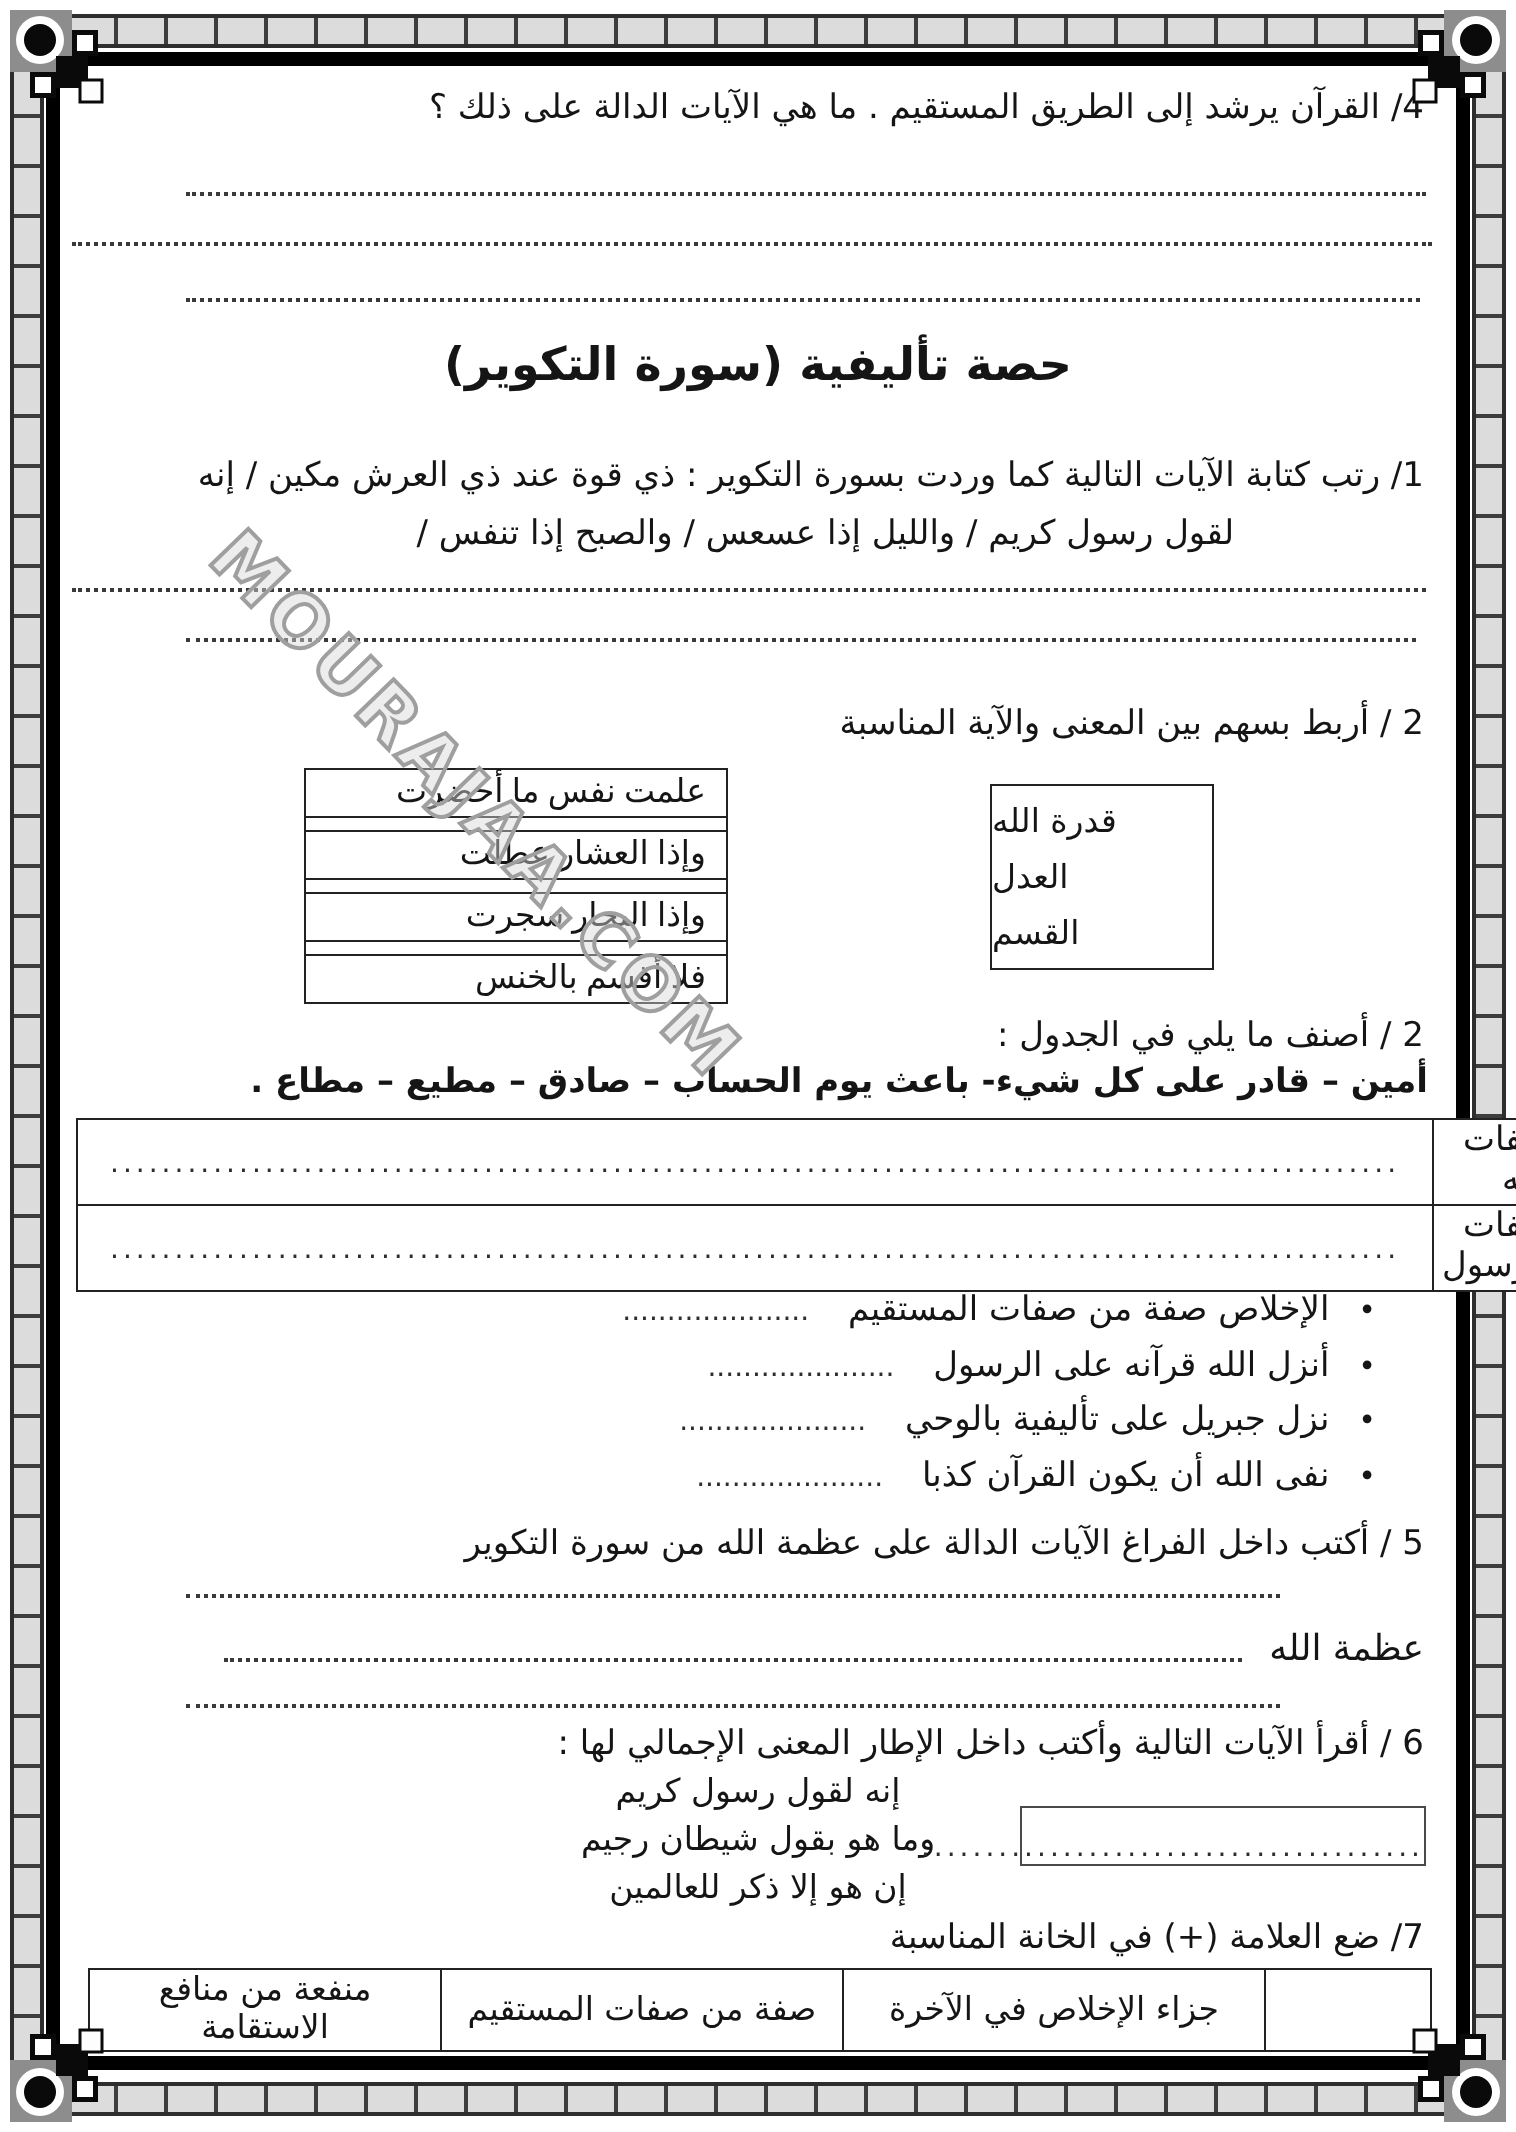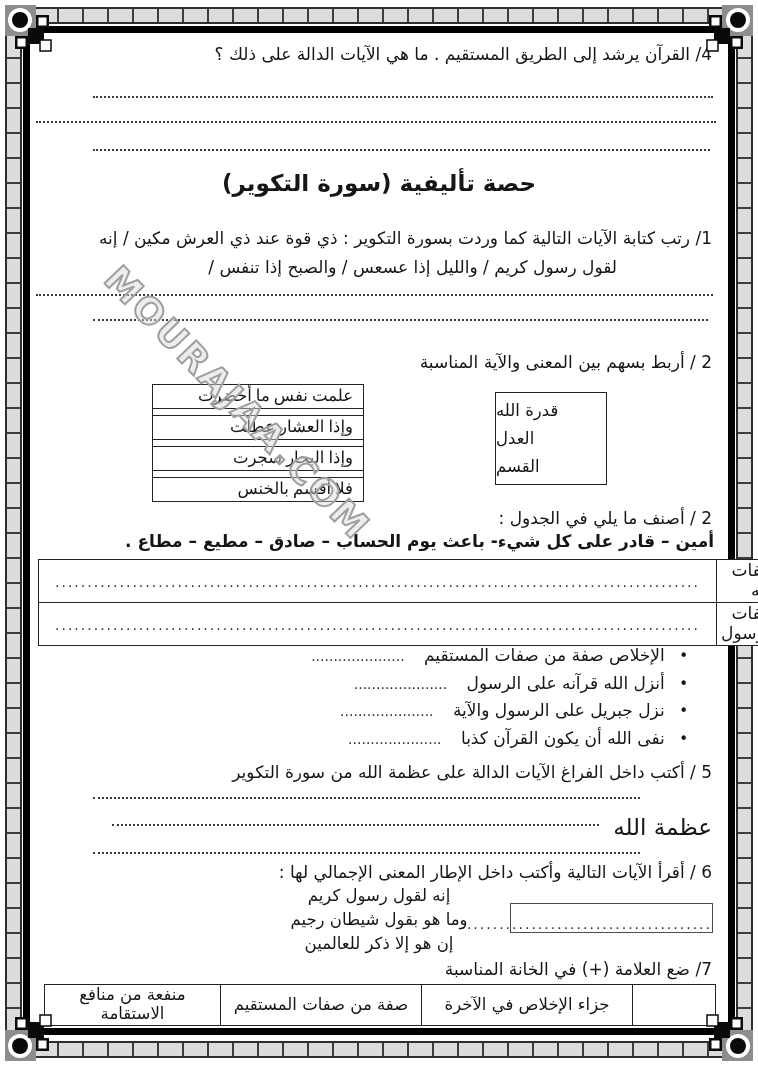--- a/index.html
+++ b/index.html
@@ -56,21 +56,21 @@
   #q3table td.fill{padding:4px 16px 2px 16px;}
   #q3table .leader{font-size:14px;display:block;}
   
   #q4h{top:617px;right:46px;left:46px;}
   #q4b{top:645px;right:70px;left:46px;}
   #q4b .bl{text-align:right;font-size:17px;height:27.5px;}
   #q4b .bullet{font-size:15px;margin-left:9px;}
   #q4b .leader{font-size:14px;margin-right:14px;}
   
   #q5h{top:760px;right:46px;left:46px;}
-  #q5row{top:814px;right:46px;left:46px;display:flex;align-items:center;font-size:23px;}
+  #q5row{top:814px;right:46px;left:46px;display:flex;align-items:flex-end;font-size:18px;}
   #q5row .rule{flex:1;border-bottom:2.6px dotted #3a3a3a;height:0;margin:0 14px 4px 66px;}
   
   #q6h{top:860px;right:46px;left:46px;}
   #q6block{top:884px;left:46px;right:46px;height:76px;}
   #q6block .aya{position:absolute;left:0;right:0;text-align:center;font-size:16.5px;line-height:24px;}
   #q6box{position:absolute;left:464px;top:19px;width:203px;height:30px;border:1.6px solid #4a4a4a;
          background:#fff;text-align:center;box-sizing:border-box;}
   #q6box .leader{font-size:14px;line-height:40px;}
   
   #q7h{top:957px;right:46px;left:46px;}
@@ -209,21 +209,21 @@
       <span>الإخلاص صفة من صفات المستقيم</span>
       <span class="leader">.....................</span>
     </div>
     <div class="bl">
       <span class="bullet">•</span>
       <span>أنزل الله قرآنه على الرسول</span>
       <span class="leader">.....................</span>
     </div>
     <div class="bl">
       <span class="bullet">•</span>
-      <span>نزل جبريل على الرسول والآية</span>
+      <span>نزل جبريل على تأليفية بالوحي</span>
       <span class="leader">.....................</span>
     </div>
     <div class="bl">
       <span class="bullet">•</span>
       <span>نفى الله أن يكون القرآن كذبا</span>
       <span class="leader">.....................</span>
     </div>
   </div>
 
   <div class="abs qline" id="q5h">5 / أكتب داخل الفراغ الآيات الدالة على عظمة الله من سورة التكوير</div>

